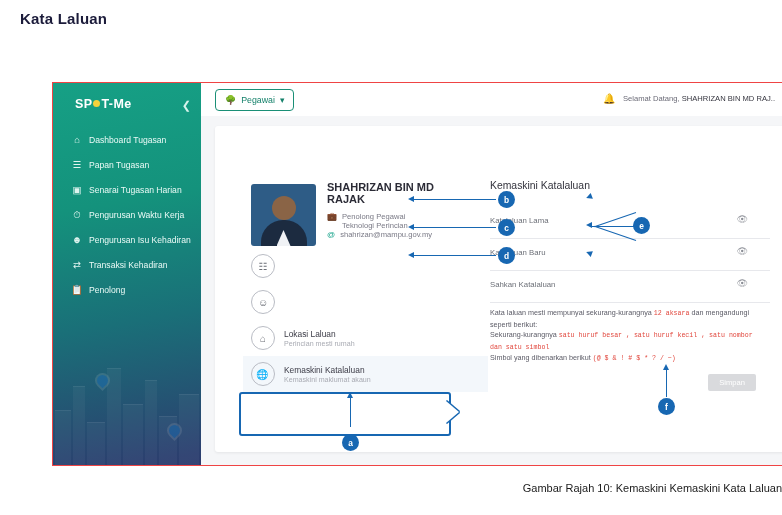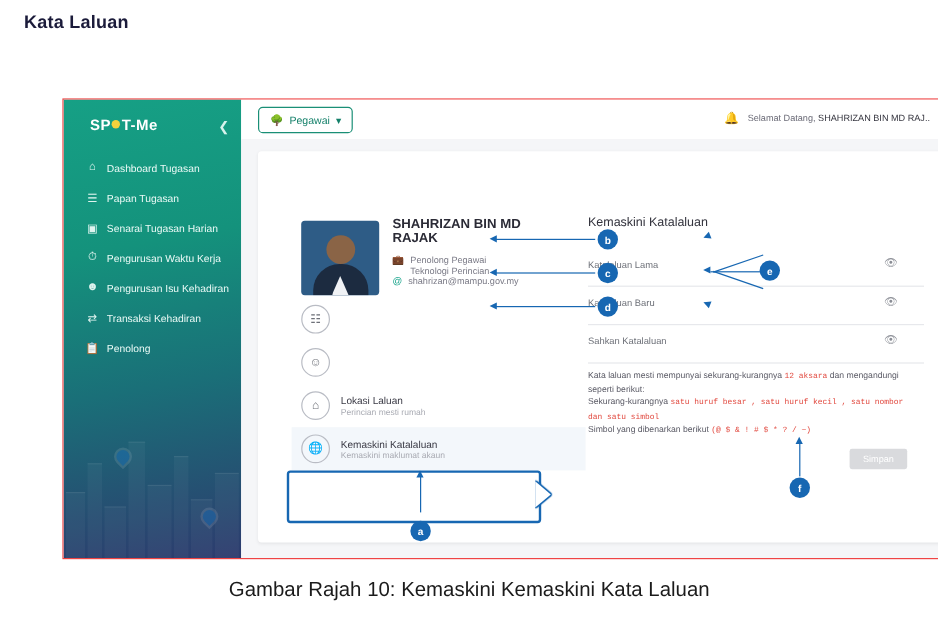--- a/index.html
+++ b/index.html
@@ -19,22 +19,22 @@
     left: 20px; top: 10px;
     font-size: 15px;
     font-weight: bold;
     color: #1b1b3a;
     letter-spacing: 0.2px;
   }
   .caption {
     position: absolute;
     left: 0; top: 482px;
     width: 782px;
-    text-align: center;
-    font-size: 17px;
+    text-align: right;
+    font-size: 11px;
     color: #1b1b1b;
   }
 
   
   .app {
     position: absolute;
     left: 12px; top: 82px;
     width: 758px; height: 382px;
     background: #ffffff;
     border: 1px solid #ef4444;

